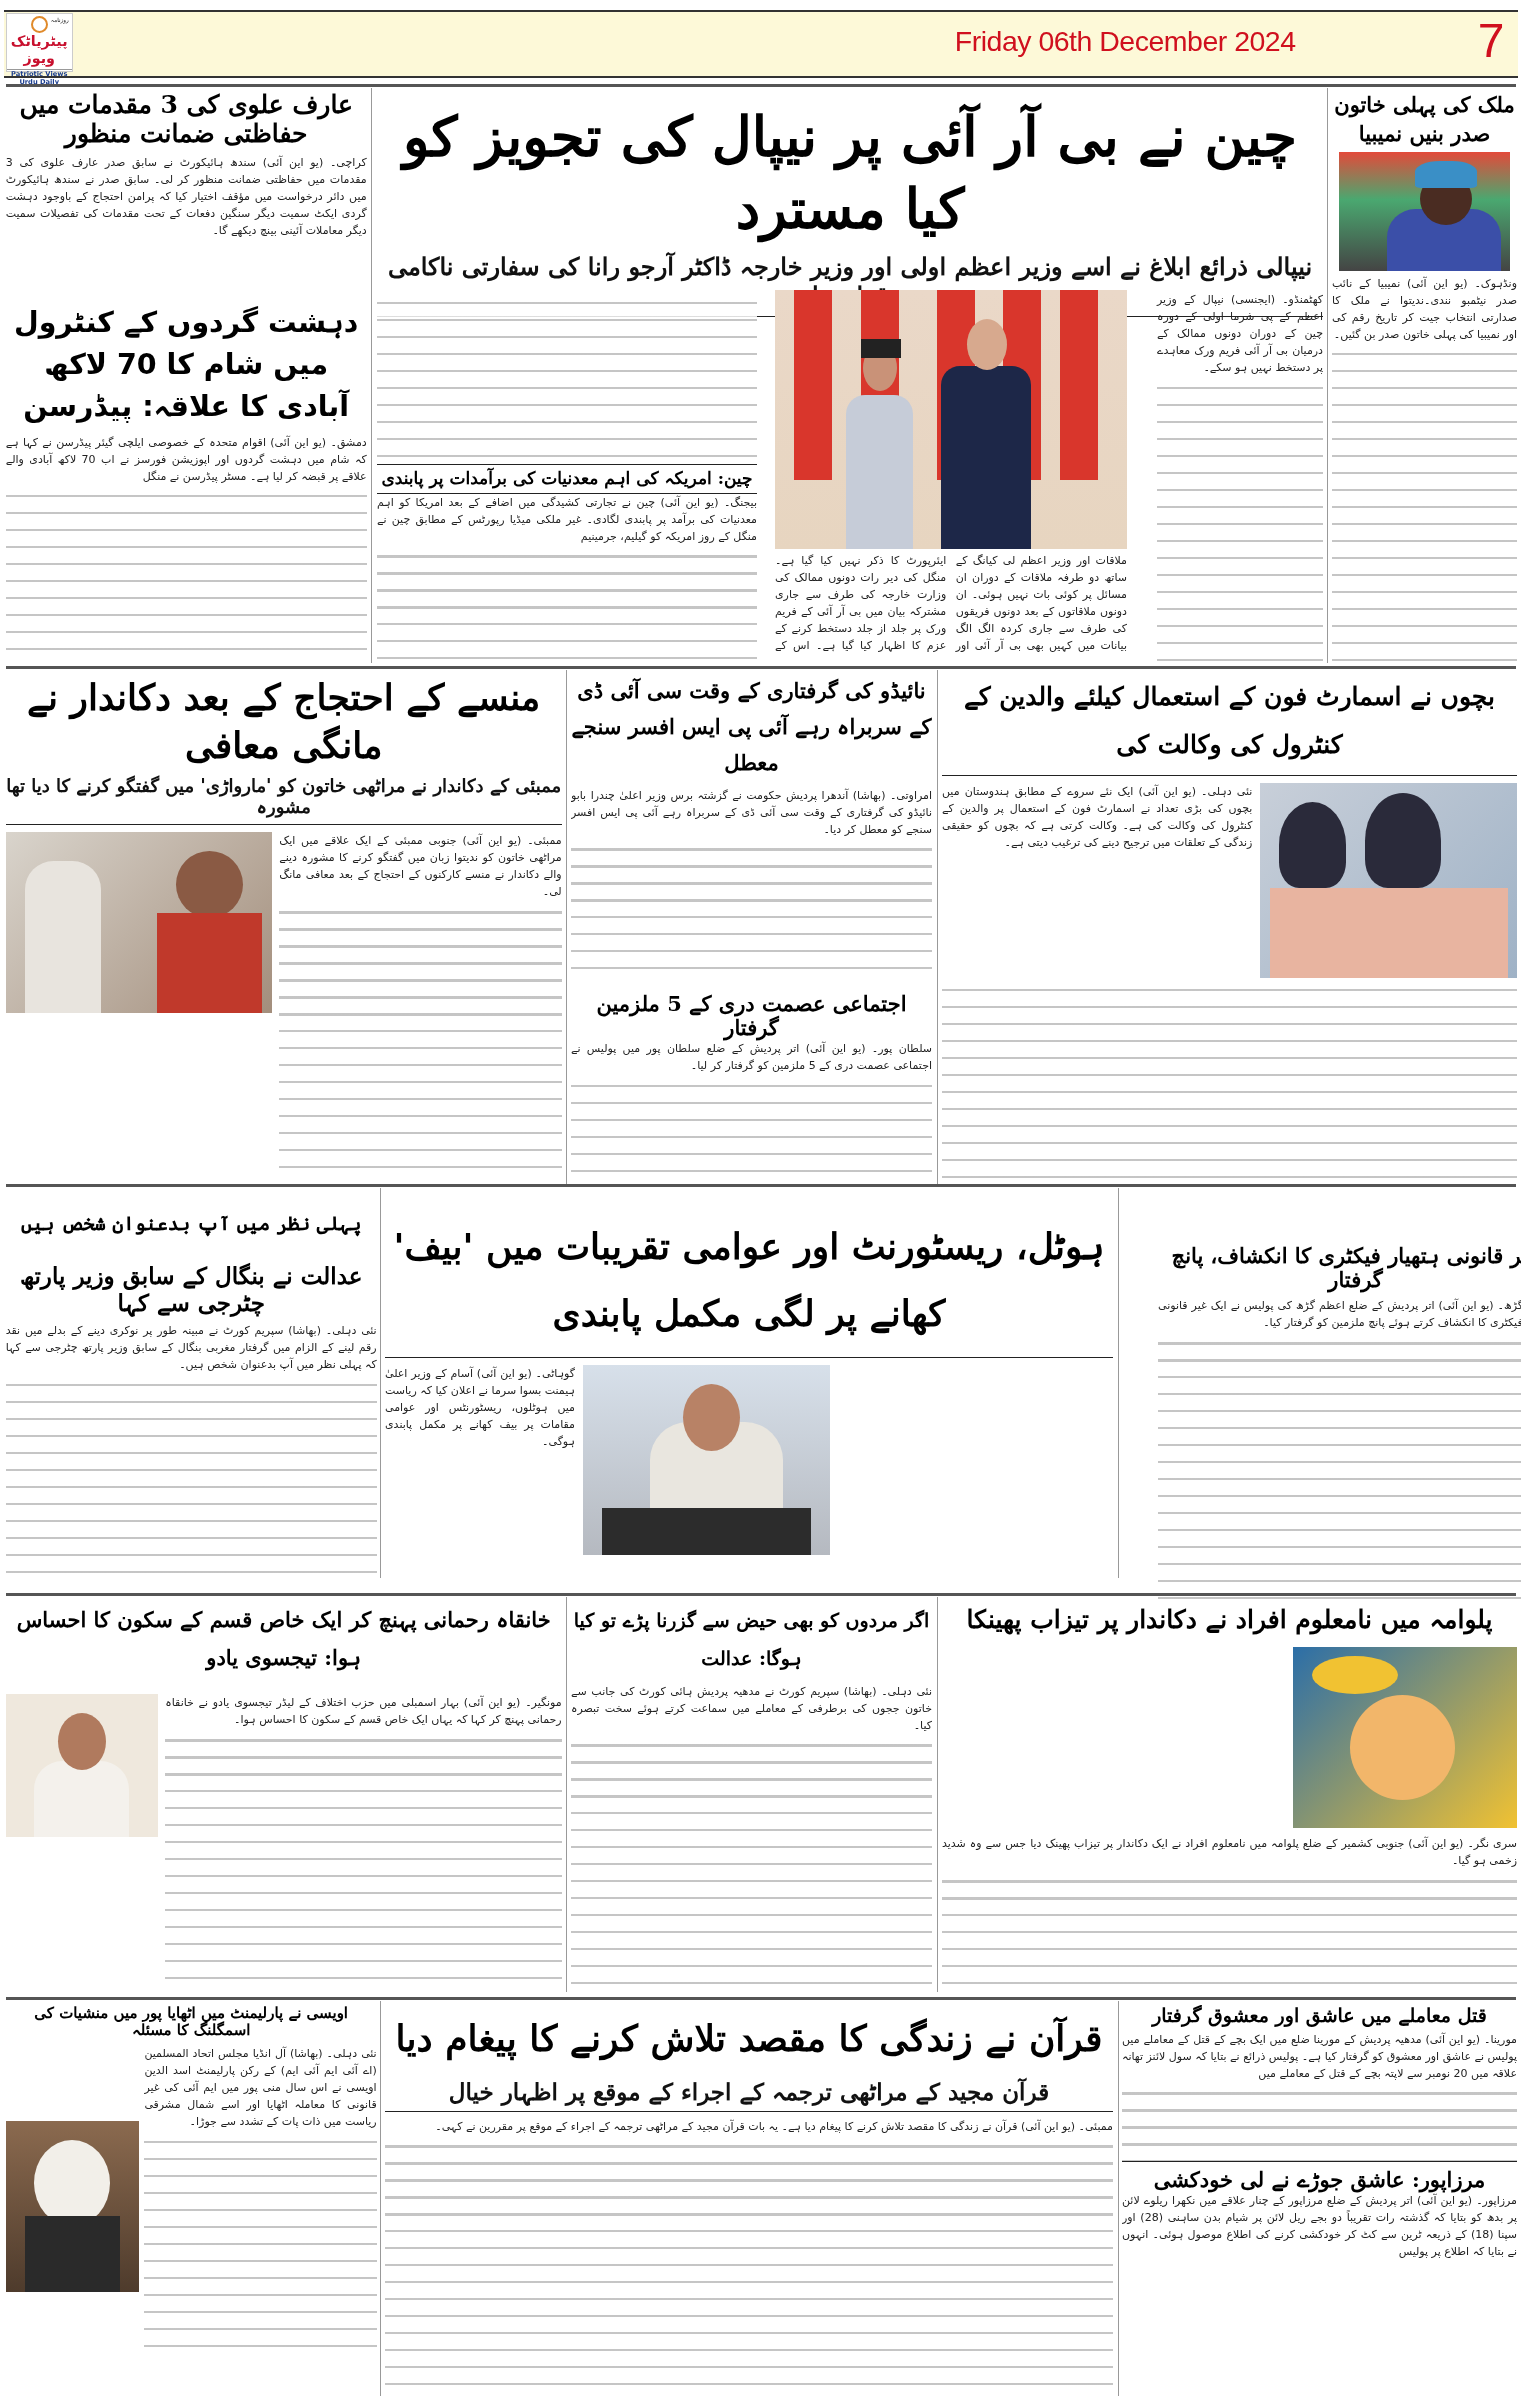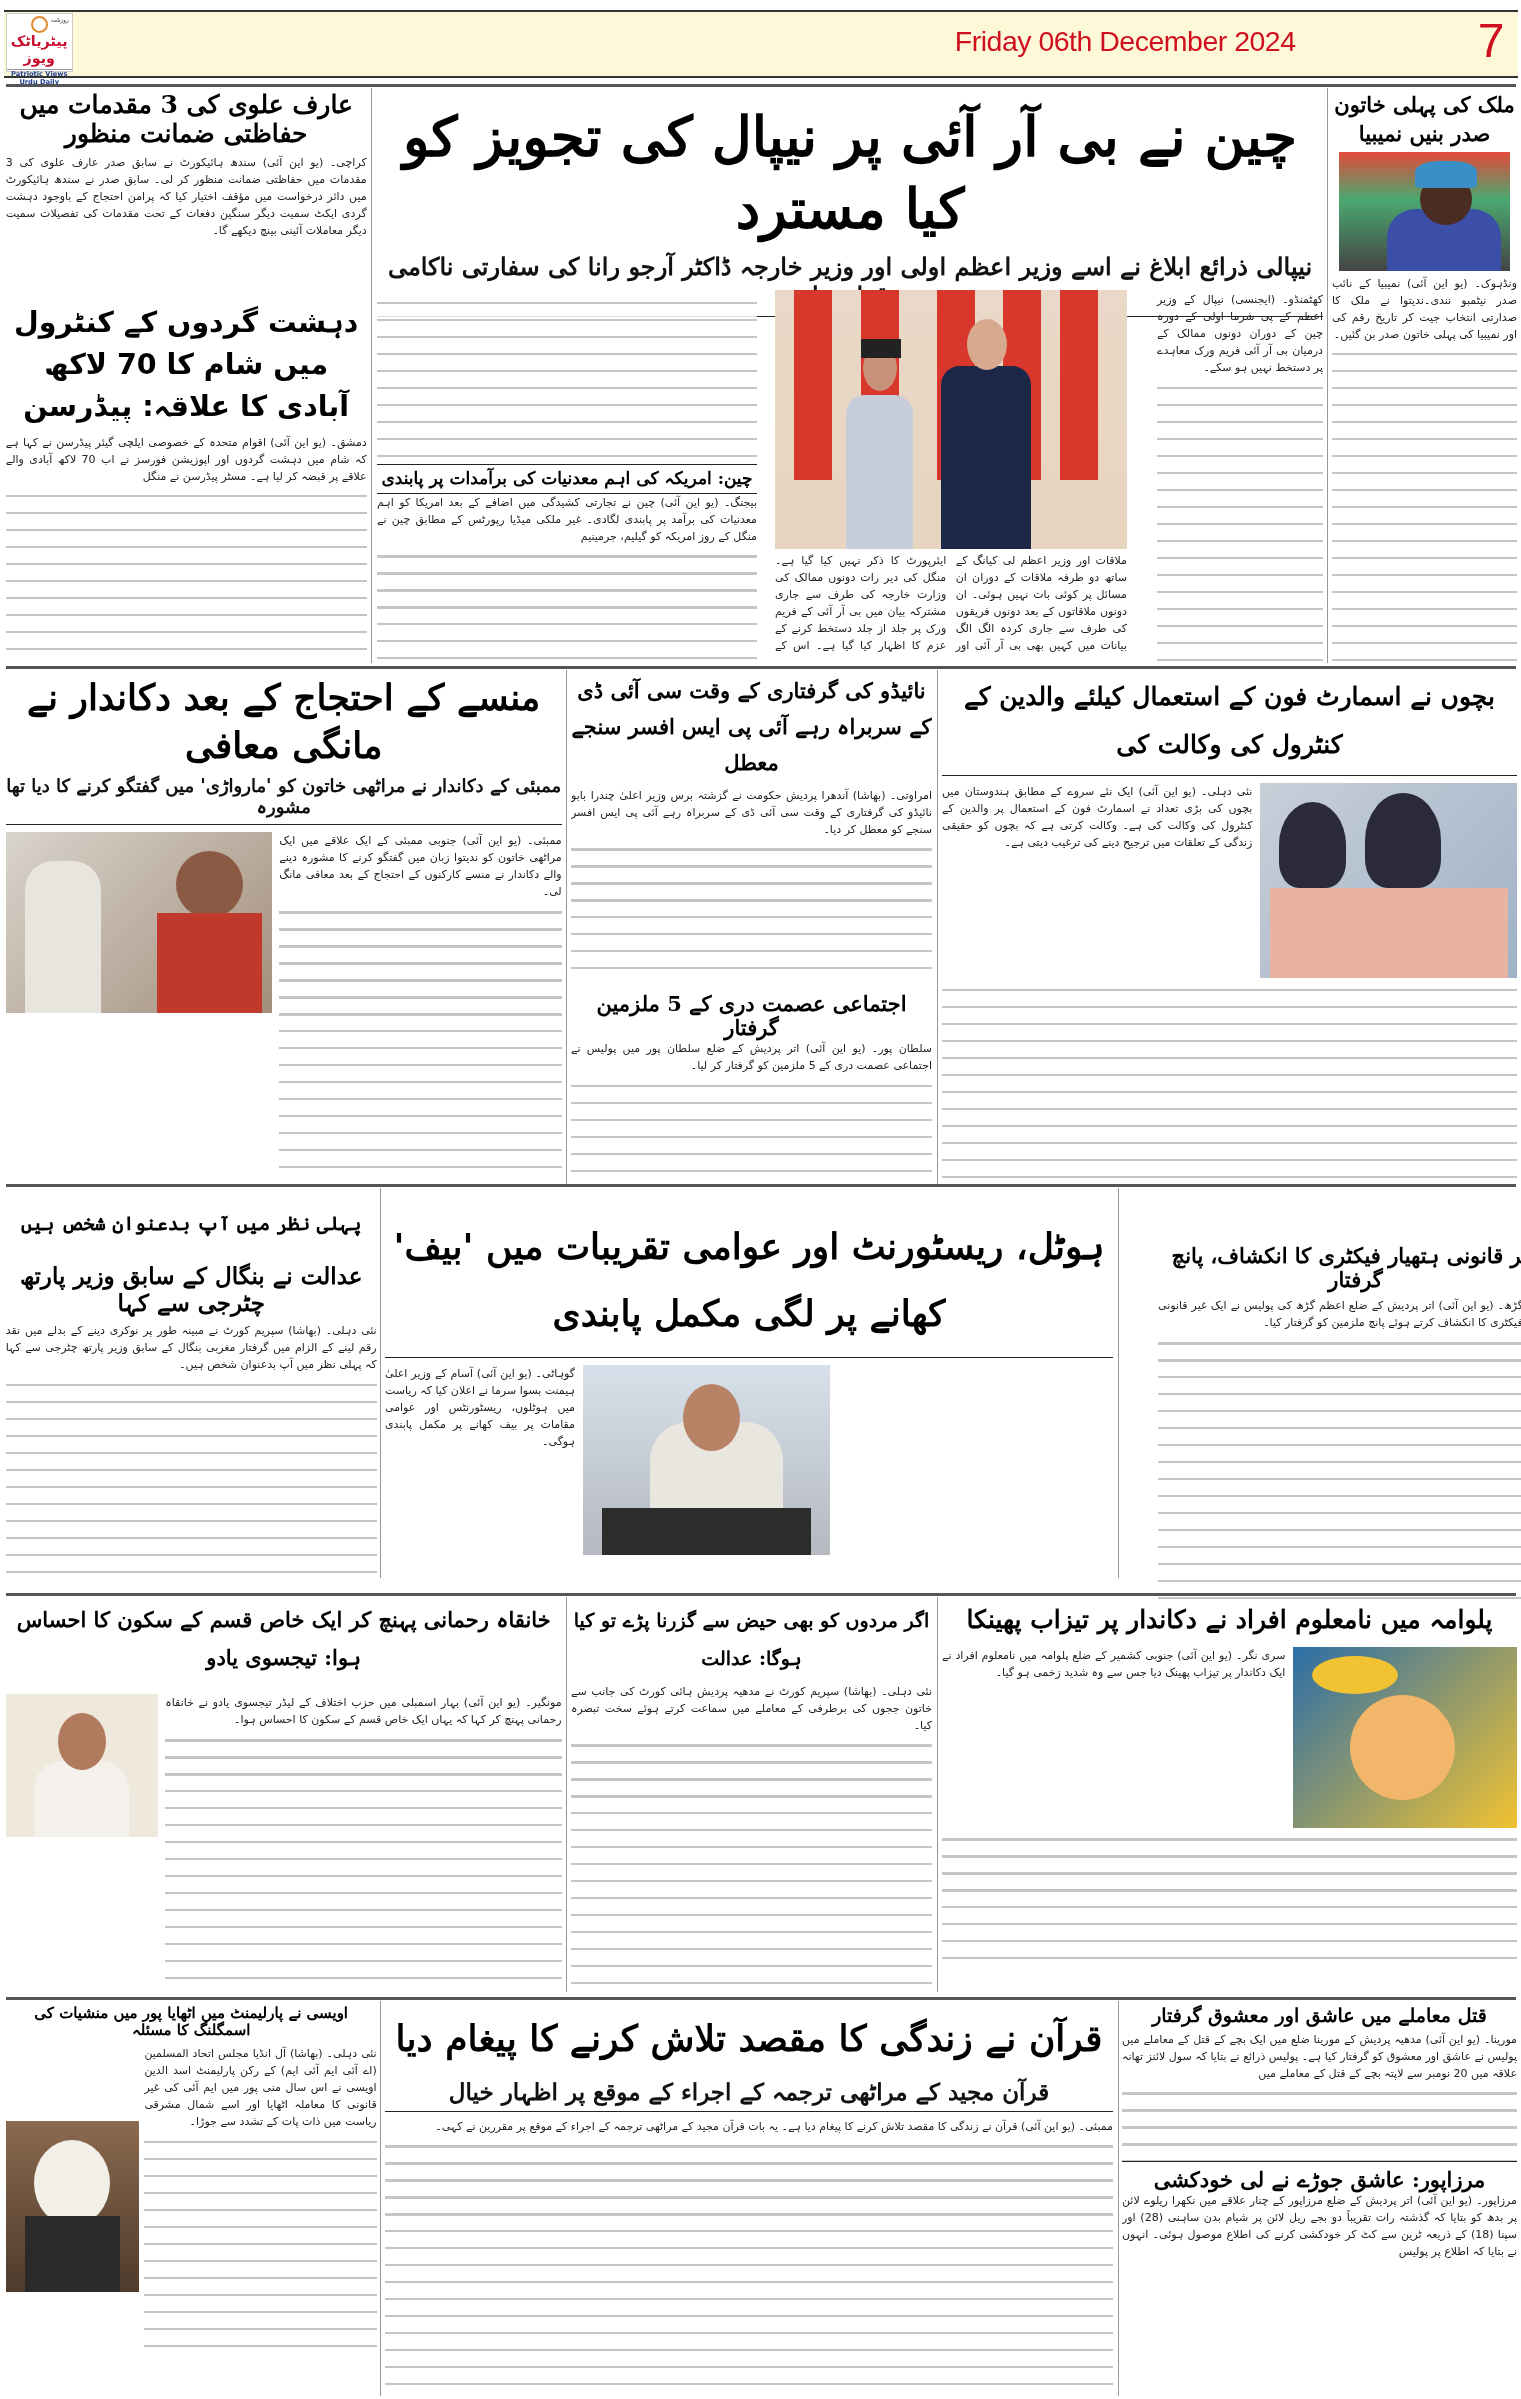--- a/index.html
+++ b/index.html
@@ -193,21 +193,21 @@
 </div>
 
 <div class="article" style="left:571px; top:1601px; width:361px; height:390px;">
   <div class="hl" style="font-size:19px; line-height:38px;">اگر مردوں کو بھی حیض سے گزرنا پڑے تو کیا ہوگا: عدالت</div>
   <div class="body-text" style="margin-top:5.7px;">نئی دہلی۔ (بھاشا) سپریم کورٹ نے مدھیہ پردیش ہائی کورٹ کی جانب سے خاتون ججوں کی برطرفی کے معاملے میں سماعت کرتے ہوئے سخت تبصرہ کیا۔</div>
   <div class="body-filler"></div>
 </div>
 
 <div class="article" style="left:942px; top:1601px; width:575px; height:390px;">
   <div class="hl" style="font-size:25px; line-height:38px;">پلوامہ میں نامعلوم افراد نے دکاندار پر تیزاب پھینکا</div>
-  <div style="display:flex; gap:7.6px; margin-top:7.6px;">
+  <div style="display:flex; gap:7.6px; margin-top:7.6px;flex-direction:column;">
     <div class="photo" style="position:relative; width:224px; height:181px; background:linear-gradient(135deg,#2b6ea8,#f1c232);">
       <div style="position:absolute;left:57px;top:48px;width:105px;height:105px;background:#f2b66a;border-radius:50%;"></div>
       <div style="position:absolute;left:19px;top:9.5px;width:86px;height:38px;background:#f1c232;border-radius:50%;"></div>
     </div>
     <div style="flex:1;">
       <div class="body-text">سری نگر۔ (یو این آئی) جنوبی کشمیر کے ضلع پلوامہ میں نامعلوم افراد نے ایک دکاندار پر تیزاب پھینک دیا جس سے وہ شدید زخمی ہو گیا۔</div>
     </div>
   </div>
   <div class="body-filler" style="height:143px;"></div>
 </div>

